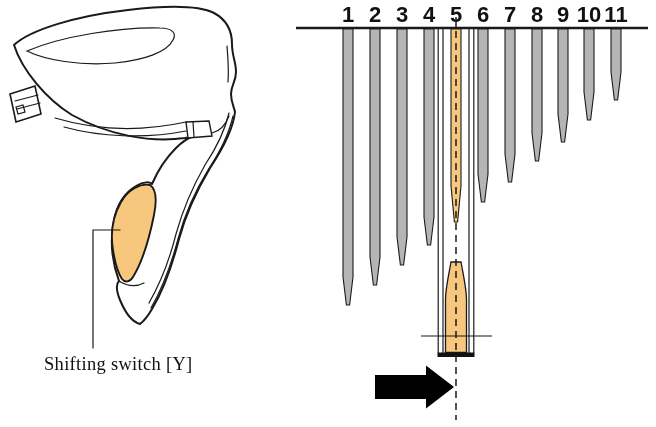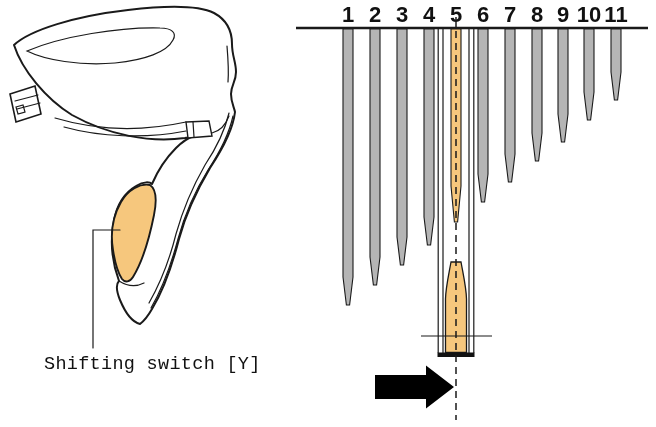--- a/index.html
+++ b/index.html
@@ -1,21 +1,21 @@
 <!DOCTYPE html>
 <html><head>
 <meta charset="utf-8">
 <style>
   html,body{margin:0;padding:0;background:#fff;}
   #canvas{position:relative;width:656px;height:427px;background:#ffffff;overflow:hidden;
           font-family:"Liberation Sans",sans-serif;}
   #lever-svg{position:absolute;left:0;top:0;}
   #cassette-svg{position:absolute;left:290px;top:0;}
   #switch-label{position:absolute;left:44px;top:354px;width:220px;
-                font-family:Liberation Mono, monospace;font-size:18.5px;color:#111;
+                font-family:Liberation Serif, serif;font-size:18.5px;color:#111;
                 letter-spacing:.3px;white-space:nowrap;}
   .num{font:bold 22px "Liberation Sans",sans-serif;fill:#111;}
   .art{fill:#fff;stroke:#1a1a1a;}
   .thin{fill:none;stroke:#1a1a1a;stroke-width:1.2;stroke-linecap:round;}
 </style>
 </head>
 <body>
 
 <div id="canvas">
 

